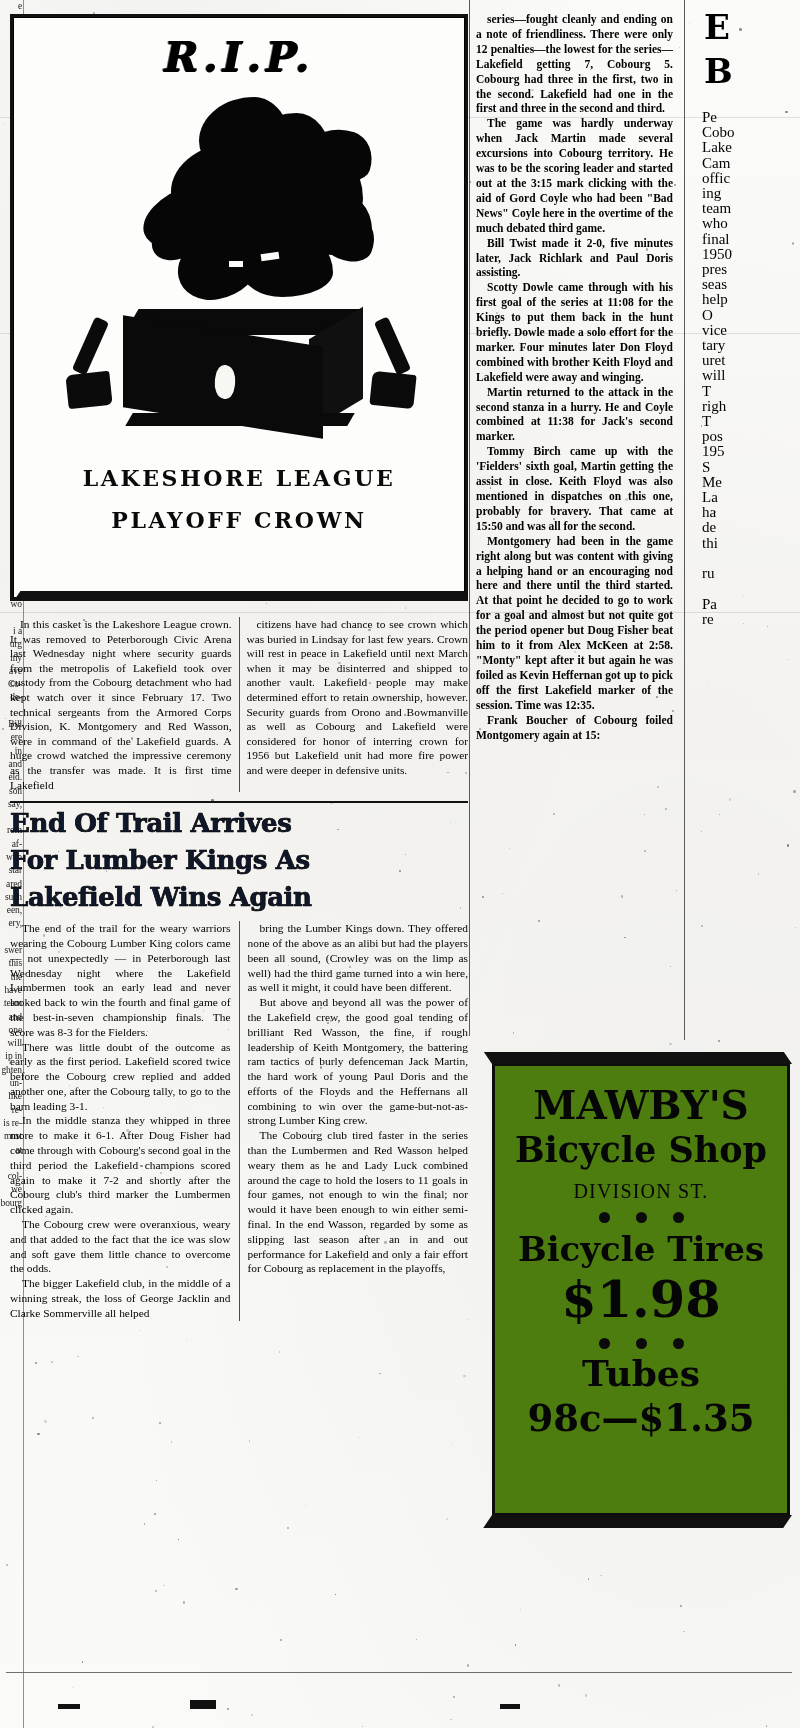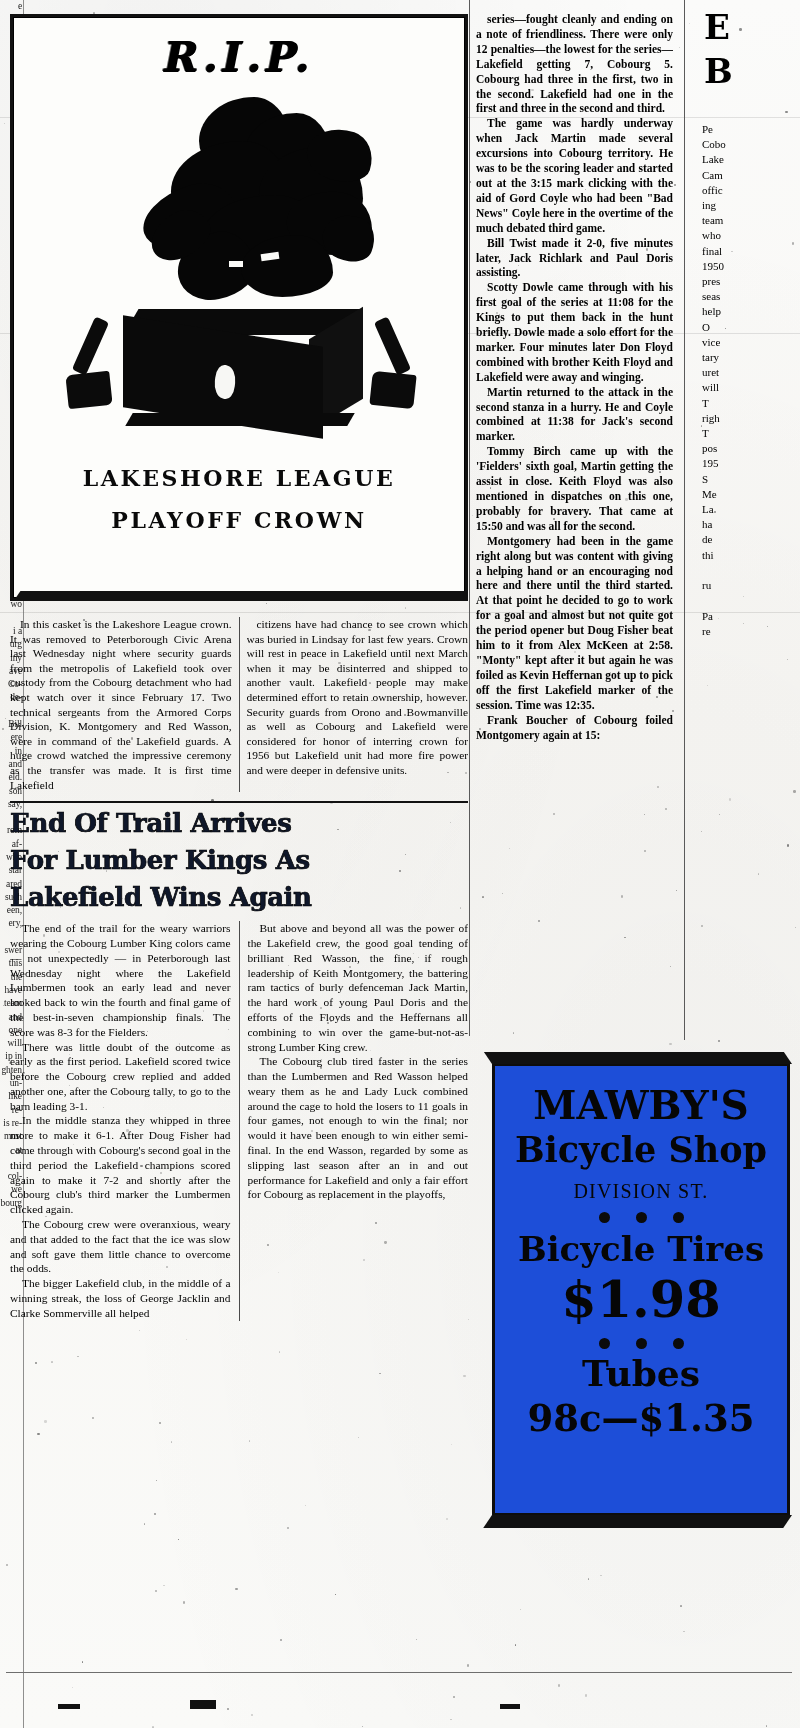--- a/index.html
+++ b/index.html
@@ -158,21 +158,21 @@
   #col-right .txt {
     font-size: 11.5px; line-height: 14.9px; text-align: justify; overflow:hidden;
     font-weight: 600;
   }
   #col-right .txt p { margin:0; text-indent: 11px; }
   #rule-right-a { position:absolute; left:469px; top:0px; width:1px; height:1036px; background:#5a5a5a; }
 
   
   #ad {
     position:absolute; left: 492px; top: 1063px; width: 298px; height: 453px;
-    border: 3px solid #0d0d0d; background:#1d4ed8;
+    border: 3px solid #0d0d0d; background:#4d7c0f;
   }
   #ad::before{
     content:""; position:absolute; left:-3px; top:-14px; width:300px; height:12px;
     background:#111; transform: skewX(34deg); transform-origin: left bottom;
   }
   #ad::after{
     content:""; position:absolute; left:-3px; bottom:-15px; width:300px; height:13px;
     background:#111; transform: skewX(-34deg); transform-origin: left top;
   }
   .ad-line { text-align:center; color:#060606; }
@@ -215,21 +215,21 @@
   #right-sliver {
     left: 690px; top: 10px; width: 110px; height: 1036px;
     overflow:hidden;
   }
   #rule-right-b { position:absolute; left:684px; top:0; width:1px; height:1040px; background:#5a5a5a; }
   #rs-E, #rs-B {
     font-family:"DejaVu Serif","Liberation Serif",serif;
     font-weight:900; font-size:34px; line-height:34px; margin-left:14px;
   }
   #rs-B { margin-top: 10px; }
-  #rs-body { font-size:11px; line-height:15.2px; margin-top:34px; margin-left:12px; }
+  #rs-body { font-size:15px; line-height:15.2px; margin-top:22px; margin-left:12px; }
   #rs-body div { white-space:nowrap; }
 
   
   #bottom-rule { position:absolute; left:6px; top:1672px; width:786px; height:1px; background:#6e6e6e; }
   #bottom-marks { position:absolute; left:40px; top:1700px; width:740px; height:12px; }
   #bottom-marks i { position:absolute; background:#111; display:block; height:5px; }
 
   
   .seam { position:absolute; left:0; width:800px; height:1px; background:rgba(0,0,0,.10); }
 </style>
@@ -661,20 +661,21 @@
   <div id="story-wrap">
     <div class="st-col" id="story-left">
         <p>The end of the trail for the weary warriors wearing the Cobourg Lumber King colors came — not unexpectedly — in Peterborough last Wednesday night where the Lakefield Lumbermen took an early lead and never looked back to win the fourth and final game of the best-in-seven championship finals. The score was 8-3 for the Fielders.</p>
         <p>There was little doubt of the outcome as early as the first period. Lakefield scored twice before the Cobourg crew replied and added another one, after the Cobourg tally, to go to the barn leading 3-1.</p>
         <p>In the middle stanza they whipped in three more to make it 6-1. After Doug Fisher had come through with Cobourg's second goal in the third period the Lakefield champions scored again to make it 7-2 and shortly after the Cobourg club's third marker the Lumbermen clicked again.</p>
         <p>The Cobourg crew were overanxious, weary and that added to the fact that the ice was slow and soft gave them little chance to overcome the odds.</p>
         <p>The bigger Lakefield club, in the middle of a winning streak, the loss of George Jacklin and Clarke Sommerville all helped</p>
       </div>
     <div class="vrule"></div>
     <div class="st-col" id="story-right">
+        <p>bring the Lumber Kings down. They offered none of the above as an alibi but had the players been all sound, (Crowley was on the limp as well) had the third game turned into a win here, as well it might, it could have been different.</p>
         <p>But above and beyond all was the power of the Lakefield crew, the good goal tending of brilliant Red Wasson, the fine, if rough leadership of Keith Montgomery, the battering ram tactics of burly defenceman Jack Martin, the hard work of young Paul Doris and the efforts of the Floyds and the Heffernans all combining to win over the game-but-not-as-strong Lumber King crew.</p>
         <p>The Cobourg club tired faster in the series than the Lumbermen and Red Wasson helped weary them as he and Lady Luck combined around the cage to hold the losers to 11 goals in four games, not enough to win the final; nor would it have been enough to win either semi-final. In the end Wasson, regarded by some as slipping last season after an in and out performance for Lakefield and only a fair effort for Cobourg as replacement in the playoffs,</p>
       </div>
   </div>
 </div>
 
 <div id="rule-right-a"></div>
 <div class="col" id="col-right">
   <div class="txt" id="right-body">
       <p>series—fought cleanly and ending on a note of friendliness. There were only 12 penalties—the lowest for the series—Lakefield getting 7, Cobourg 5. Cobourg had three in the first, two in the second. Lakefield had one in the first and three in the second and third.</p>

